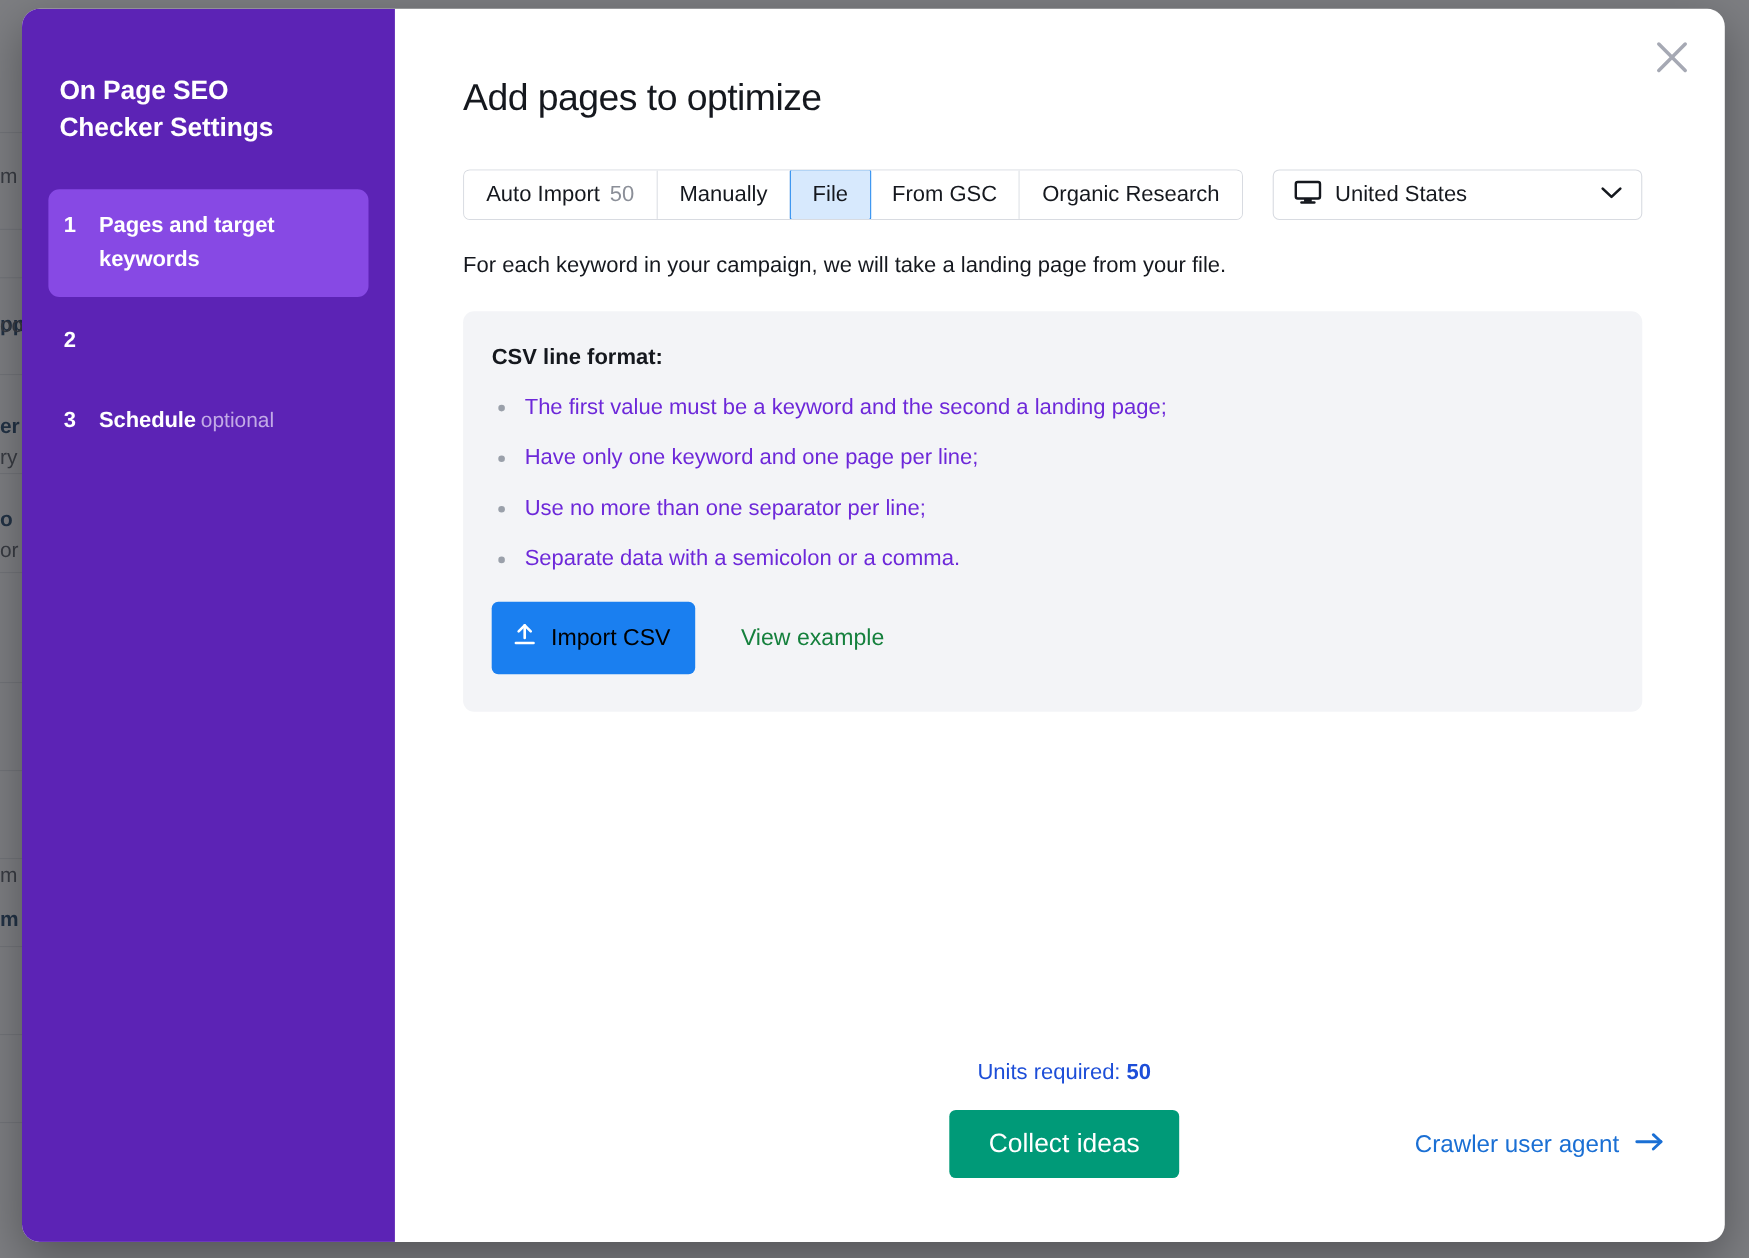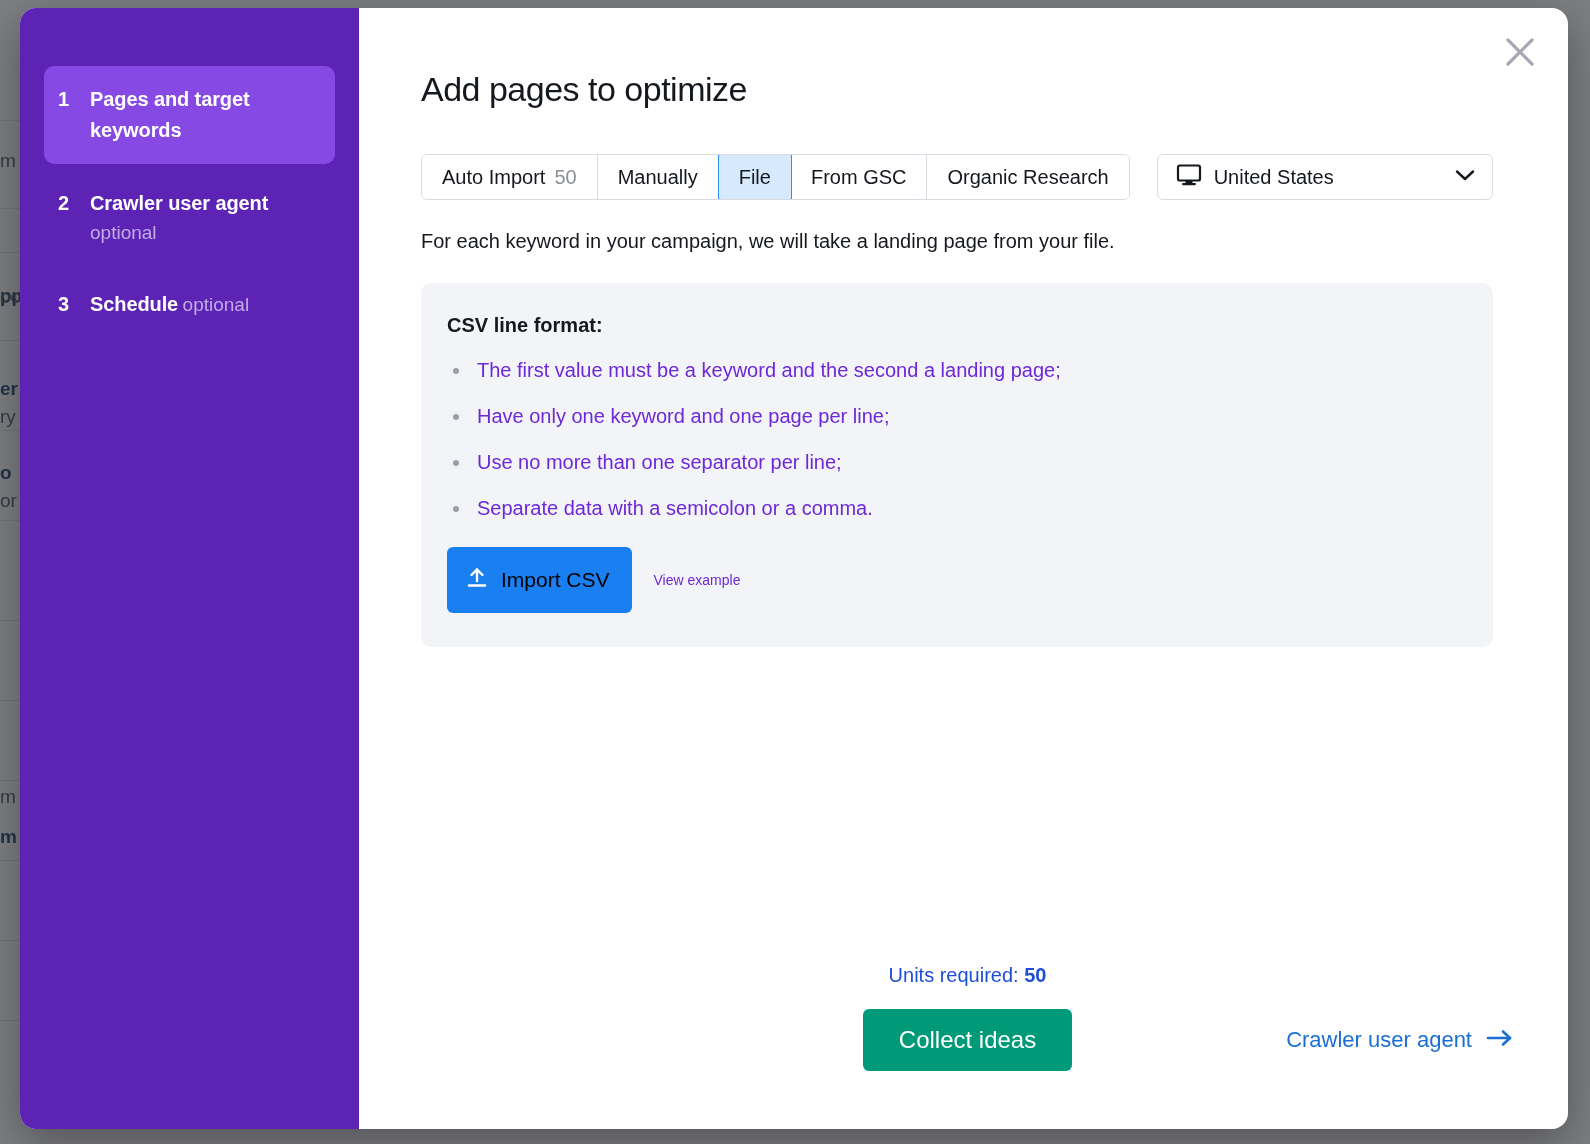--- a/index.html
+++ b/index.html
@@ -218,24 +218,25 @@
     color: #000000;
     border: none;
     border-radius: 6px;
     height: 66px;
     padding: 0 22px 0 19px;
     font-size: 21px;
     font-family: inherit;
     cursor: pointer;
   }
   #view-example-link {
-    color: #6d28d9;
-    font-size: 14px;
+    color: #15803d;
+    font-size: 21px;
     cursor: pointer;
     text-decoration: none;
+    margin-left: 20px;
   }
 
   
   #footer {
     position: absolute;
     left: 62px; right: 54px;
     bottom: 58px;
   }
   #units-required {
     text-align: center;
@@ -300,34 +301,31 @@
       <div class="bg-frag g" style="top: 490px; left: 0px;">or</div>
       <div class="bg-frag g" style="top: 786px; left: 0px;">m</div>
       <div class="bg-frag b" style="top: 826px; left: 0px;">m</div>
     </div>
 </div>
 <div id="bg-shade"></div>
 
 <div id="modal">
 
   <aside id="sidebar">
+    <h2 id="sidebar-title">On Page SEO Checker Settings</h2>
 
     <div class="step active">
       <span class="step-num">1</span>
       <span class="step-body">
         <span class="step-label">Pages and target keywords</span>
       </span>
     </div>
 
     <div class="step">
       <span class="step-num">2</span>
-      <span class="step-body">
-        <span class="step-label">Crawler user agent</span>
-        <span class="step-sub">optional</span>
-      </span>
     </div>
 
     <div class="step">
       <span class="step-num">3</span>
       <span class="step-body">
         <span class="step-label">Schedule</span>
         <span class="step-sub">optional</span>
       </span>
     </div>
   </aside>

